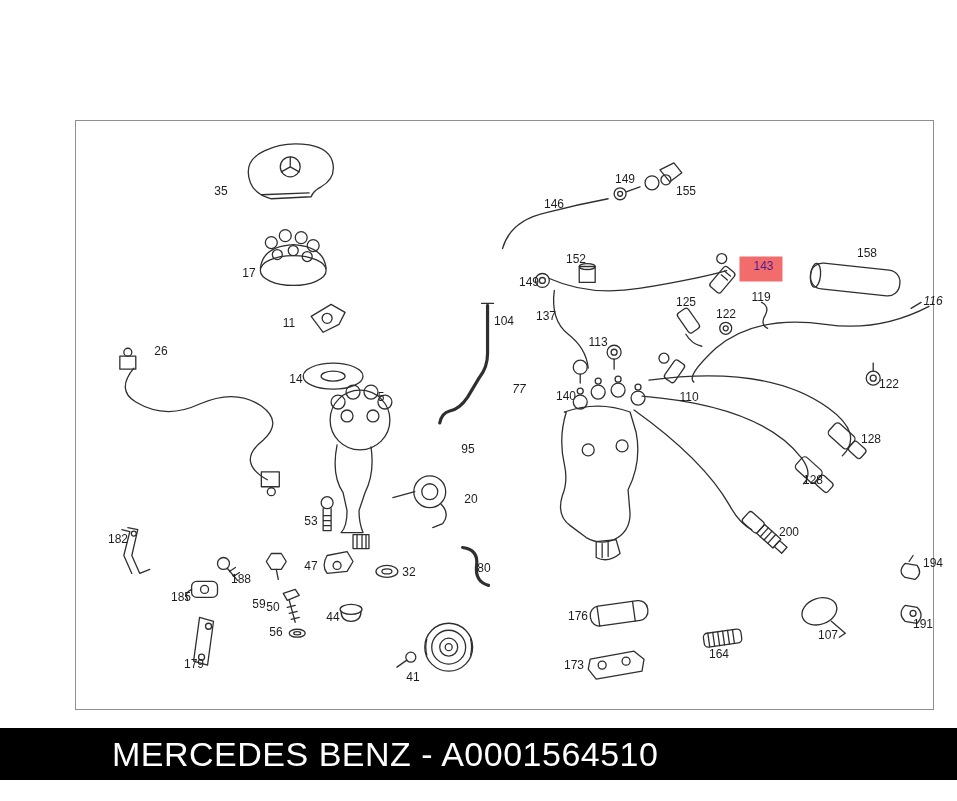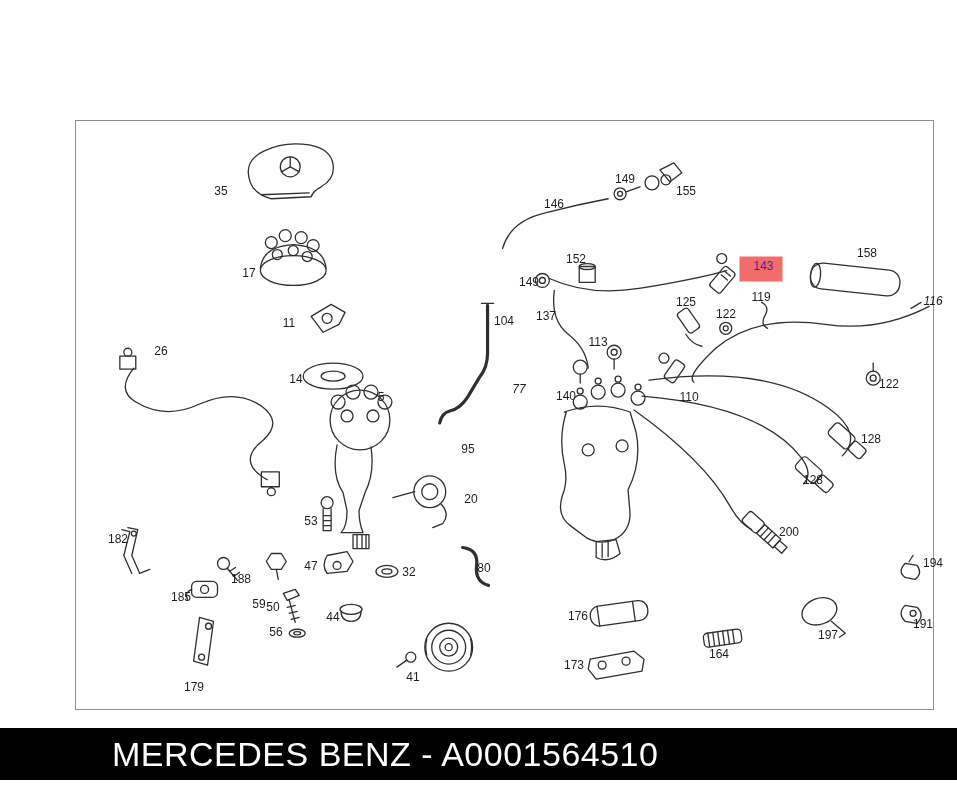--- a/index.html
+++ b/index.html
@@ -360,26 +360,26 @@
       <span class="callout" style="left: 235px; top: 445px;">47</span>
       <span class="callout" style="left: 333px; top: 451px;">32</span>
       <span class="callout" style="left: 408px; top: 447px;">80</span>
       <span class="callout" style="left: 42px; top: 418px;">182</span>
       <span class="callout" style="left: 165px; top: 458px;">188</span>
       <span class="callout" style="left: 183px; top: 439px; margin-top: 44px;">59</span>
       <span class="callout" style="left: 105px; top: 476px;">185</span>
       <span class="callout" style="left: 197px; top: 486px;">50</span>
       <span class="callout" style="left: 200px; top: 511px;">56</span>
       <span class="callout" style="left: 257px; top: 496px;">44</span>
-      <span class="callout" style="left: 118px; top: 543px; margin-top: 23px;">179</span>
+      <span class="callout" style="left: 118px; top: 543px;">179</span>
       <span class="callout" style="left: 337px; top: 556px;">41</span>
       <span class="callout" style="left: 502px; top: 495px;">176</span>
       <span class="callout" style="left: 498px; top: 544px;">173</span>
       <span class="callout" style="left: 643px; top: 533px;">164</span>
-      <span class="callout" style="left: 752px; top: 514px;">197</span>
+      <span class="callout" style="left: 752px; top: 514px;">107</span>
       <span class="callout" style="left: 845px; top: 442px; margin-left: 12px;">194</span>
       <span class="callout" style="left: 847px; top: 503px;">191</span>
     </div>
 </div>
 
 <div class="footer">
   <span>MERCEDES BENZ - A0001564510</span>
 </div>
 
 </body></html>

